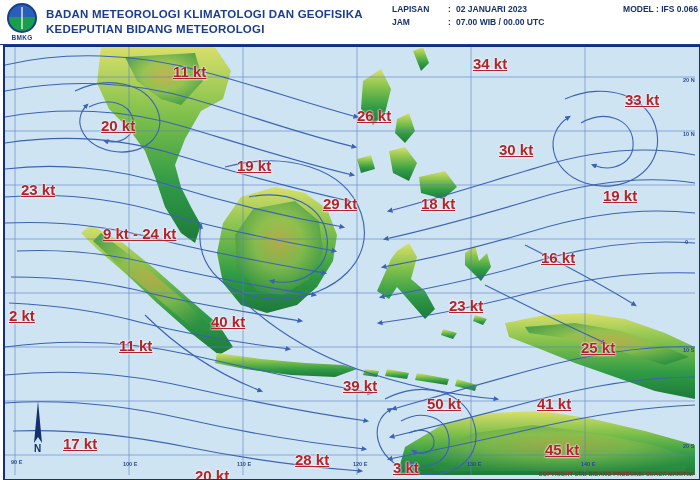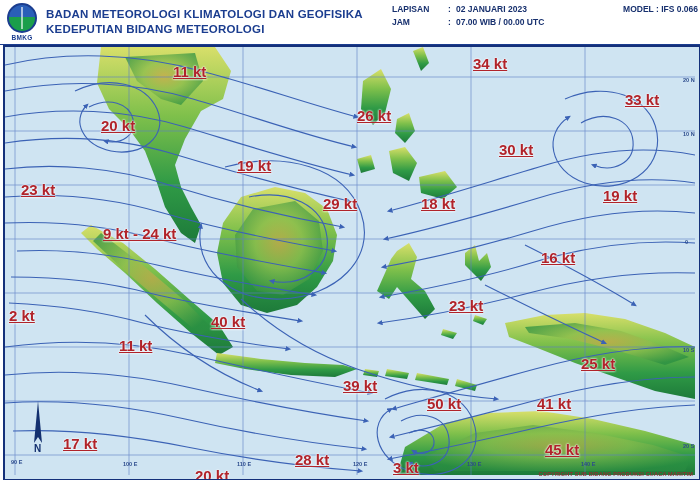--- a/index.html
+++ b/index.html
@@ -258,21 +258,21 @@
         <div class="lbl" style="left:16px;top:134px">23 kt</div>
         <div class="lbl" style="left:598px;top:140px">19 kt</div>
         <div class="lbl" style="left:318px;top:148px">29 kt</div>
         <div class="lbl" style="left:416px;top:148px">18 kt</div>
         <div class="lbl" style="left:98px;top:178px">9 kt - 24 kt</div>
         <div class="lbl" style="left:536px;top:202px">16 kt</div>
         <div class="lbl" style="left:444px;top:250px">23 kt</div>
         <div class="lbl" style="left:4px;top:260px">2 kt</div>
         <div class="lbl" style="left:206px;top:266px">40 kt</div>
         <div class="lbl" style="left:114px;top:290px">11 kt</div>
-        <div class="lbl" style="left:576px;top:308px">25 kt</div>
+        <div class="lbl" style="left:576px;top:292px">25 kt</div>
         <div class="lbl" style="left:338px;top:330px">39 kt</div>
         <div class="lbl" style="left:422px;top:348px">50 kt</div>
         <div class="lbl" style="left:532px;top:348px">41 kt</div>
         <div class="lbl" style="left:58px;top:388px">17 kt</div>
         <div class="lbl" style="left:290px;top:404px">28 kt</div>
         <div class="lbl" style="left:540px;top:394px">45 kt</div>
         <div class="lbl" style="left:190px;top:420px">20 kt</div>
         <div class="lbl" style="left:388px;top:412px">3 kt</div>
       </div>
 

